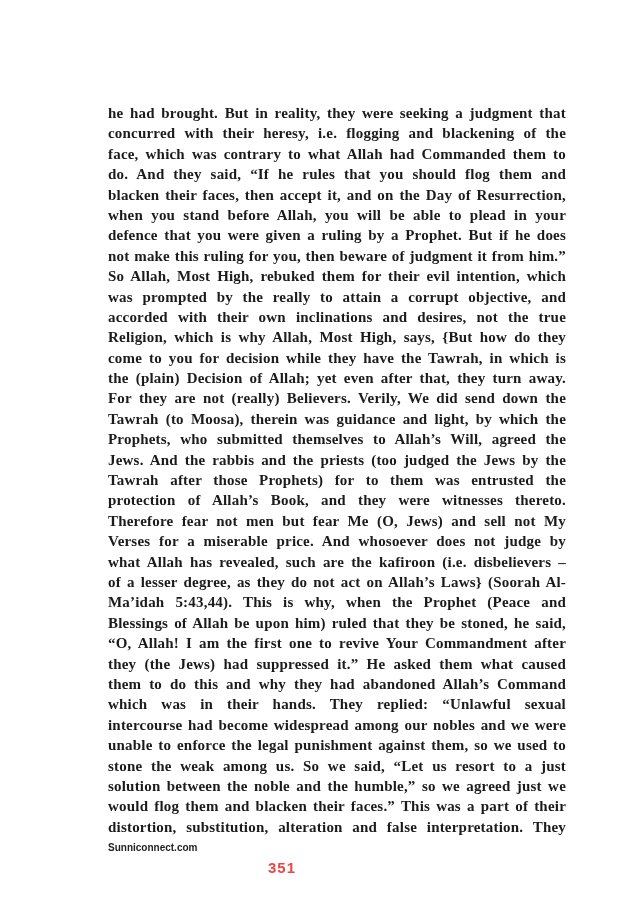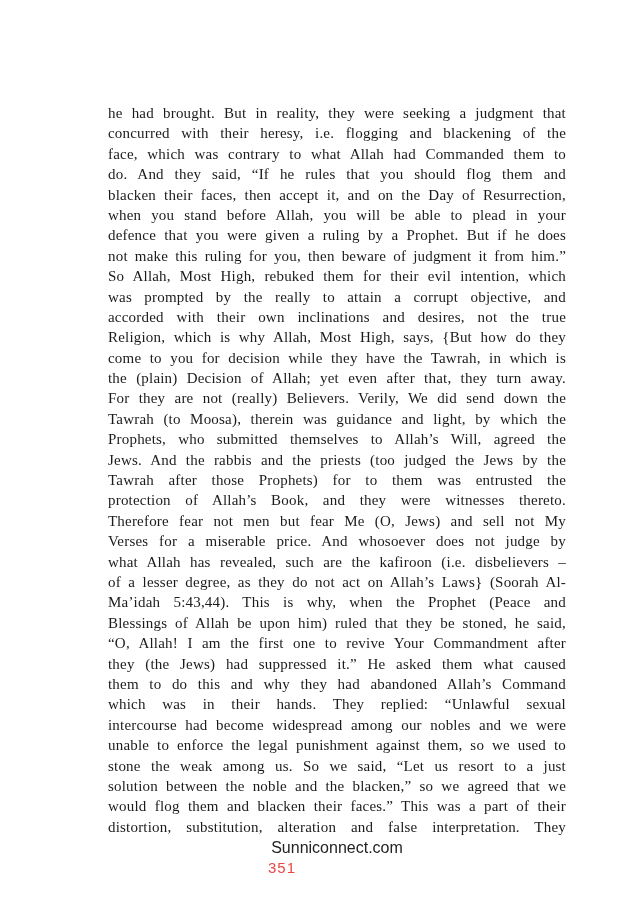--- a/index.html
+++ b/index.html
@@ -7,20 +7,21 @@
     padding: 0;
     background: #ffffff;
   }
   .page {
     position: relative;
     width: 641px;
     height: 910px;
     background: #ffffff;
     overflow: hidden;
     font-family: "Liberation Serif", "DejaVu Serif", serif;
+    font-weight: bold;
   }
   .content {
     position: absolute;
     left: 108px;
     top: 103px;
     width: 458px;
     color: #1b1b1b;
   }
   .body-text .line {
     font-size: 15px;
@@ -28,25 +29,25 @@
     height: 20.4px;
     letter-spacing: 0.2px;
     text-align: justify;
     text-align-last: justify;
     text-justify: inter-word;
     white-space: normal;
     overflow: hidden;
   }
   .site-line {
     font-family: "Liberation Sans", "DejaVu Sans", sans-serif;
-    font-size: 16px;
+    font-size: 10px;
     line-height: 21px;
     height: 21px;
     color: #222222;
-    text-align: center;
+    text-align: left;
   }
   .pagenum-line {
     font-family: "Liberation Sans", "DejaVu Sans", sans-serif;
     font-size: 15px;
     line-height: 20px;
     height: 20px;
     color: #ef4444;
     text-align: left;
     padding-left: 160px;
     letter-spacing: 1px;
@@ -84,20 +85,20 @@
         <div class="line">of a lesser degree, as they do not act on Allah’s Laws} (Soorah Al-</div>
         <div class="line">Ma’idah 5:43,44). This is why, when the Prophet (Peace and</div>
         <div class="line">Blessings of Allah be upon him) ruled that they be stoned, he said,</div>
         <div class="line">“O, Allah! I am the first one to revive Your Commandment after</div>
         <div class="line">they (the Jews) had suppressed it.” He asked them what caused</div>
         <div class="line">them to do this and why they had abandoned Allah’s Command</div>
         <div class="line">which was in their hands. They replied: “Unlawful sexual</div>
         <div class="line">intercourse had become widespread among our nobles and we were</div>
         <div class="line">unable to enforce the legal punishment against them, so we used to</div>
         <div class="line">stone the weak among us. So we said, “Let us resort to a just</div>
-        <div class="line">solution between the noble and the blacken,” so we agreed that we</div>
+        <div class="line">solution between the noble and the humble,” so we agreed just we</div>
         <div class="line">would flog them and blacken their faces.” This was a part of their</div>
         <div class="line">distortion, substitution, alteration and false interpretation. They</div>
       </div>
     <div class="site-line">Sunniconnect.com</div>
     <div class="pagenum-line">351</div>
   </div>
 </div>
 
 </body></html>

